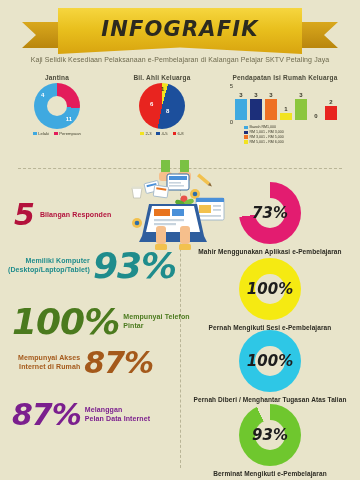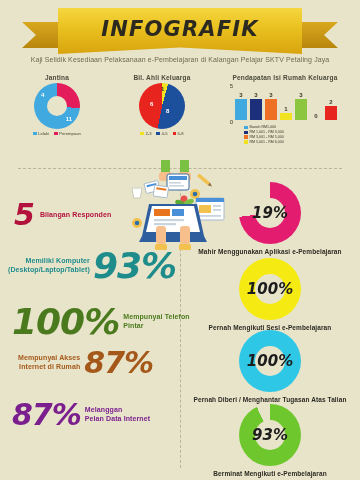--- a/index.html
+++ b/index.html
@@ -327,21 +327,21 @@
 <div class="stat" style="left:12px; top:400px;">
   <span class="bignum sm" style="color:#7b1f8e;">87%</span>
   <span class="statlabel" style="color:#7b1f8e;margin-left:4px;">
     <span style="display:block">Melanggan</span>
     <span style="display:block">Pelan Data Internet</span>
   </span>
 </div>
 
 <div class="rdonut-wrap" style="left:180px; top:182px;">
   <div class="rdonut" style="background:conic-gradient(#e31c70 0turn 0.73turn,#e8e4ca 0.73turn 1turn);">
-    <div class="pct">19%</div>
+    <div class="pct">73%</div>
   </div>
   <div class="rcap">Mahir Menggunakan Aplikasi e-Pembelajaran</div>
 </div>
 
 <div class="rdonut-wrap" style="left:180px; top:258px;">
   <div class="rdonut" style="background:conic-gradient(#f5ea12 0turn 1turn);">
     <div class="pct">100%</div>
   </div>
   <div class="rcap">Pernah Mengikuti Sesi e-Pembelajaran</div>
 </div>

